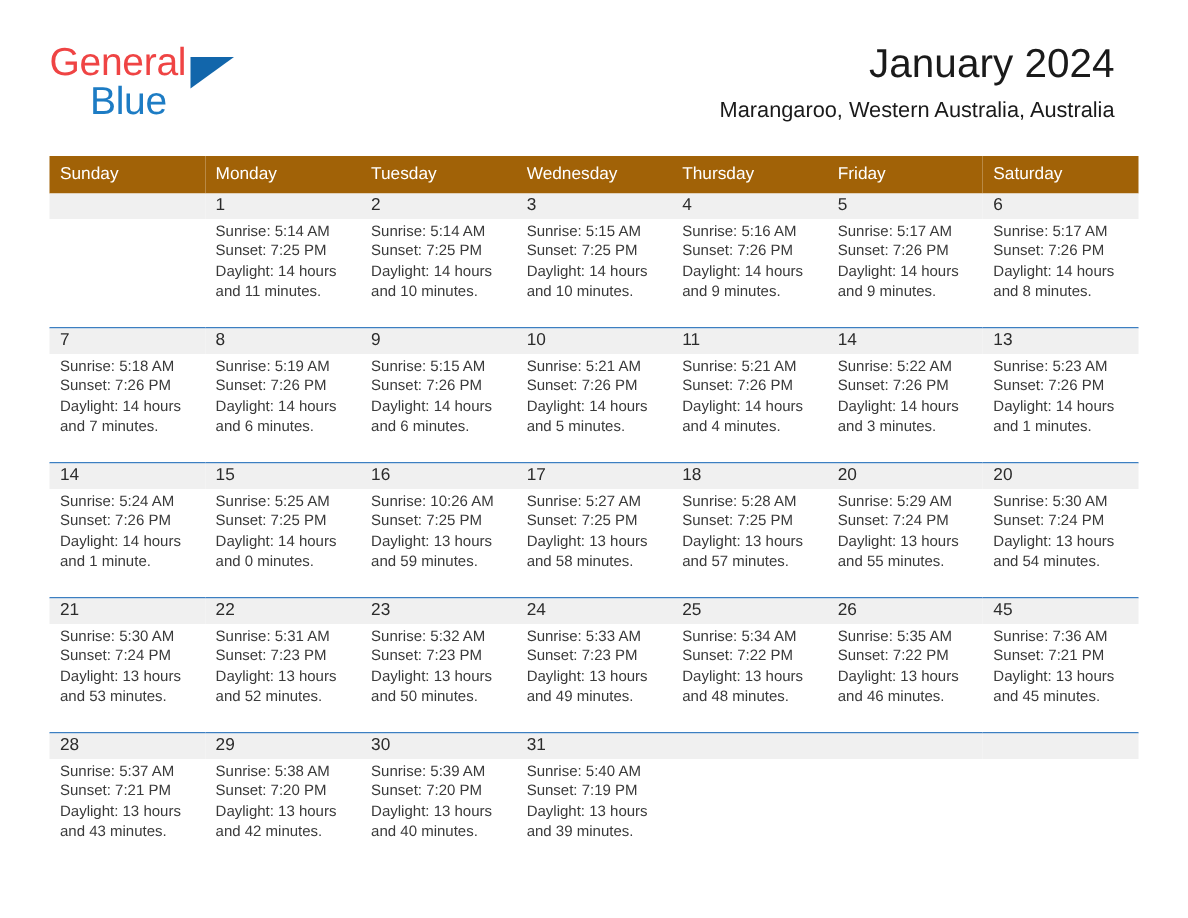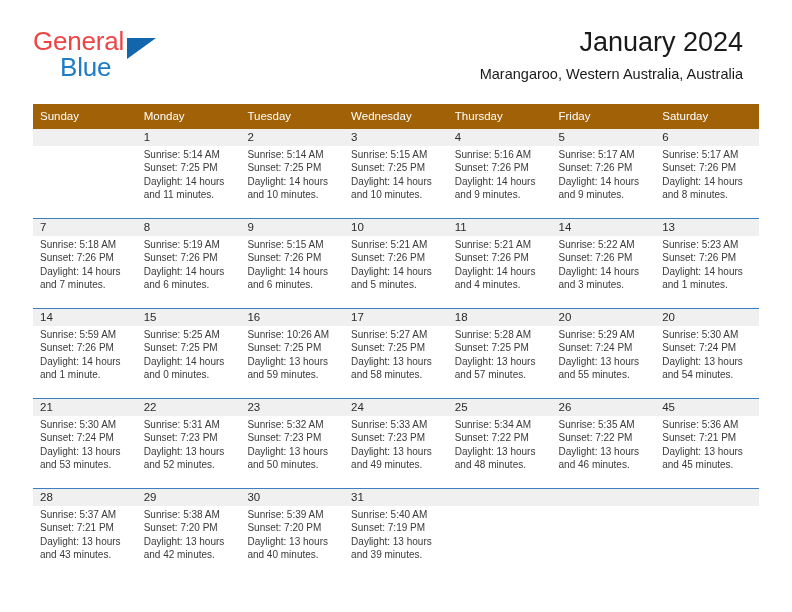--- a/index.html
+++ b/index.html
@@ -338,21 +338,21 @@
                 <div>and 1 minutes.</div>
               </div>
             </div>
           </td>
         </tr>
         <tr class="week-row">
           <td>
             <div class="cell">
               <div class="daynum-band">14</div>
               <div class="cell-body">
-                <div>Sunrise: 5:59 AM</div>
+                <div>Sunrise: 5:24 AM</div>
                 <div>Sunset: 7:26 PM</div>
                 <div>Daylight: 14 hours</div>
                 <div>and 1 minute.</div>
               </div>
             </div>
           </td>
           <td>
             <div class="cell">
               <div class="daynum-band">15</div>
               <div class="cell-body">
@@ -483,21 +483,21 @@
                 <div>Sunset: 7:22 PM</div>
                 <div>Daylight: 13 hours</div>
                 <div>and 46 minutes.</div>
               </div>
             </div>
           </td>
           <td>
             <div class="cell">
               <div class="daynum-band">45</div>
               <div class="cell-body">
-                <div>Sunrise: 5:36 AM</div>
+                <div>Sunrise: 7:36 AM</div>
                 <div>Sunset: 7:21 PM</div>
                 <div>Daylight: 13 hours</div>
                 <div>and 45 minutes.</div>
               </div>
             </div>
           </td>
         </tr>
         <tr class="week-row">
           <td>
             <div class="cell">

